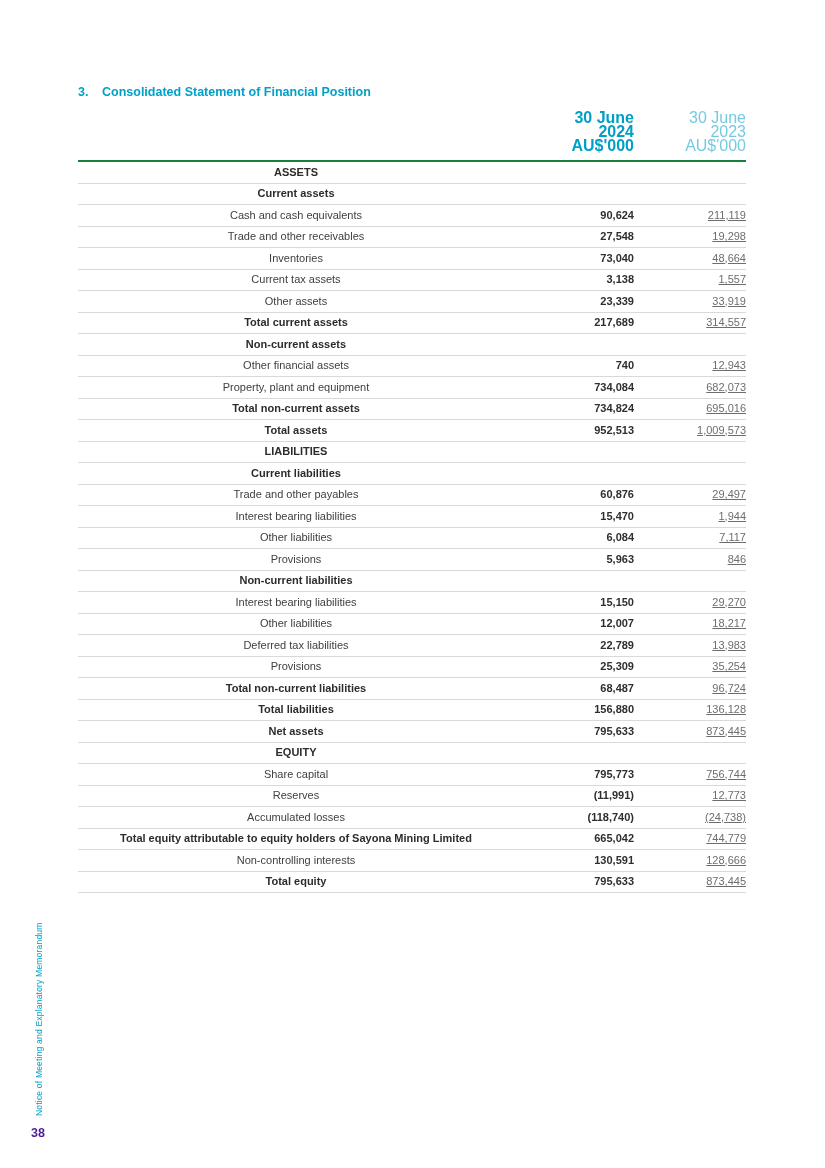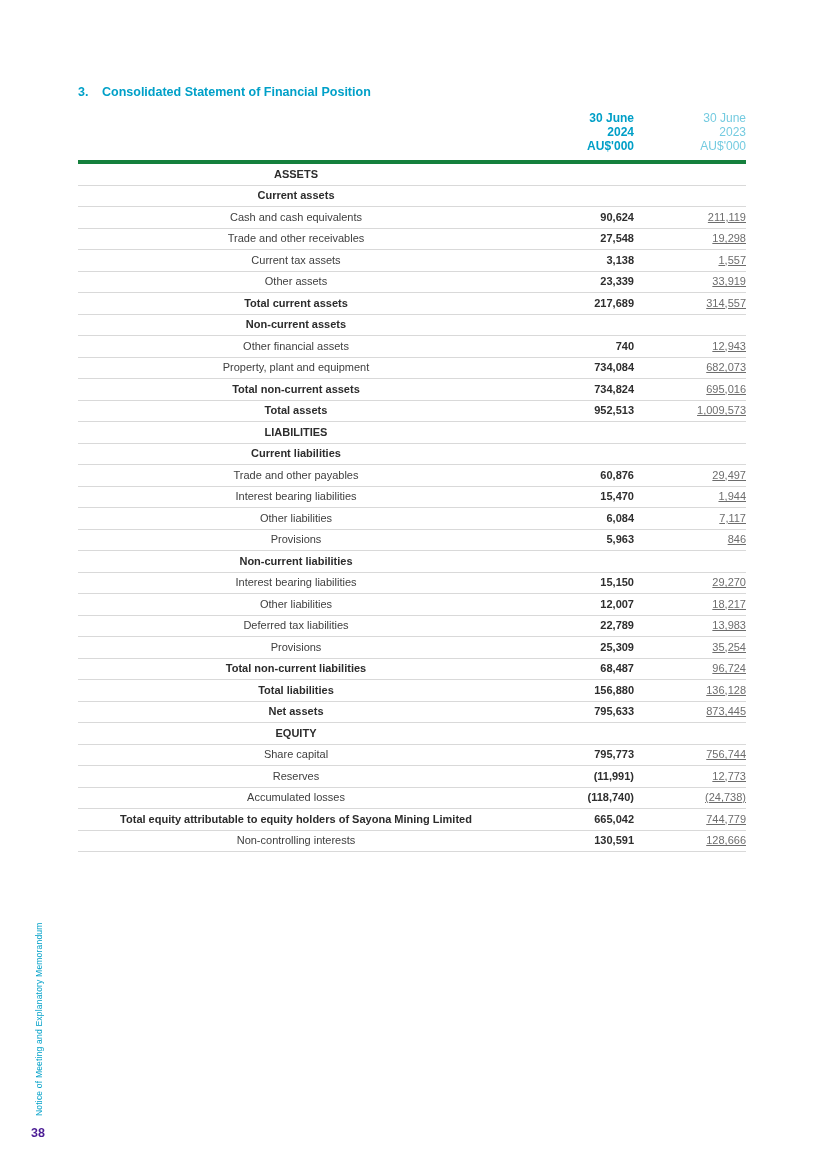--- a/index.html
+++ b/index.html
@@ -30,22 +30,22 @@
   }
   .doc-title .t-num { width: 24px; flex: 0 0 24px; }
 
   table { width: 100%; border-collapse: collapse; table-layout: fixed; }
   col.c-label { width: auto; }
   col.c-num { width: 112px; }
 
   thead th {
     vertical-align: bottom;
     padding: 0 0 7px 0;
-    border-bottom: 4px solid #15803d;
-    font-size: 12px;
+    border-bottom: 2px solid #15803d;
+    font-size: 16px;
     line-height: 14px;
     text-align: right;
   }
   th.h2024 { color: #009fc7; font-weight: bold; }
   th.h2023 { color: #74cbe0; font-weight: normal; }
 
   tbody td {
     font-size: 11px;
     line-height: 13px;
     padding: 3.5px 0 4px 0;
@@ -133,20 +133,25 @@
             <td class="label">Cash and cash equivalents</td>
             <td class="num v2024">90,624</td>
             <td class="num v2023">211,119</td>
           </tr>
           <tr class="item">
             <td class="label">Trade and other receivables</td>
             <td class="num v2024">27,548</td>
             <td class="num v2023">19,298</td>
           </tr>
           <tr class="item">
+            <td class="label">Inventories</td>
+            <td class="num v2024">73,040</td>
+            <td class="num v2023">48,664</td>
+          </tr>
+          <tr class="item">
             <td class="label">Current tax assets</td>
             <td class="num v2024">3,138</td>
             <td class="num v2023">1,557</td>
           </tr>
           <tr class="item">
             <td class="label">Other assets</td>
             <td class="num v2024">23,339</td>
             <td class="num v2023">33,919</td>
           </tr>
           <tr class="total">
@@ -272,17 +277,22 @@
           <tr class="total">
             <td class="label">Total equity attributable to equity holders of Sayona Mining Limited</td>
             <td class="num v2024">665,042</td>
             <td class="num v2023">744,779</td>
           </tr>
           <tr class="item">
             <td class="label">Non-controlling interests</td>
             <td class="num v2024">130,591</td>
             <td class="num v2023">128,666</td>
           </tr>
+          <tr class="total">
+            <td class="label">Total equity</td>
+            <td class="num v2024">795,633</td>
+            <td class="num v2023">873,445</td>
+          </tr>
         </tbody>
     </table>
 
   </div>
 </div>
 
 </body></html>

